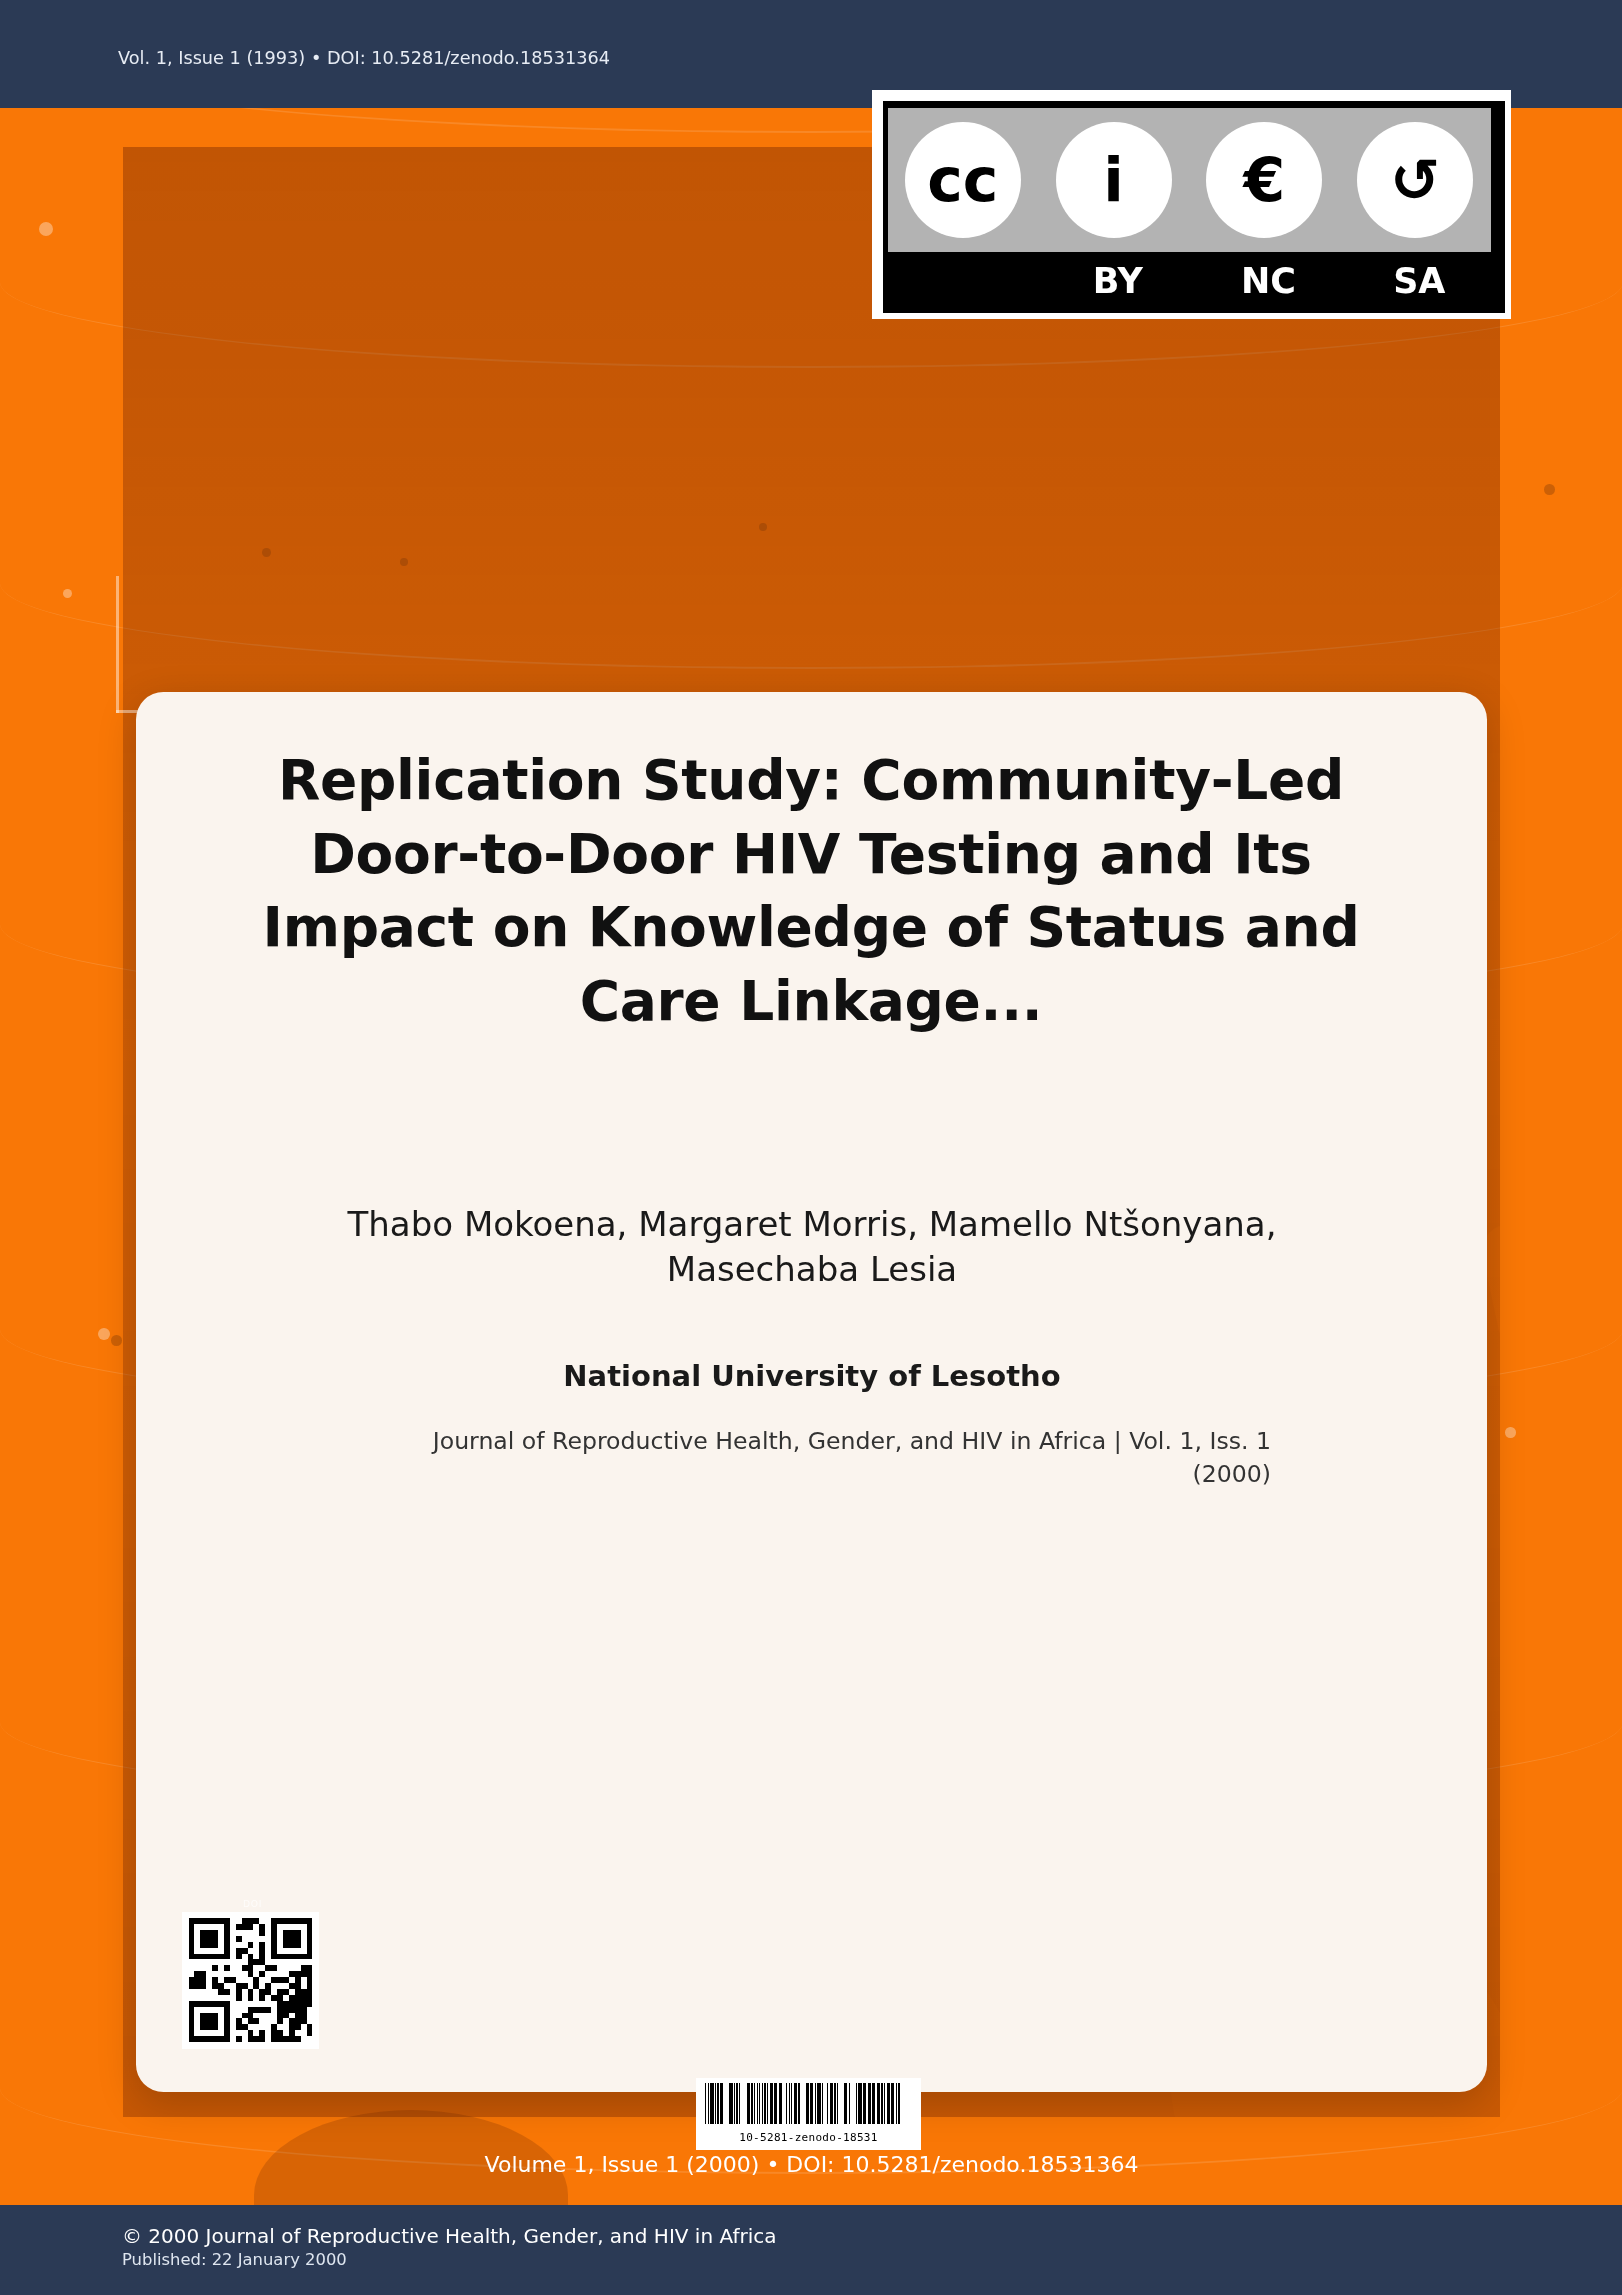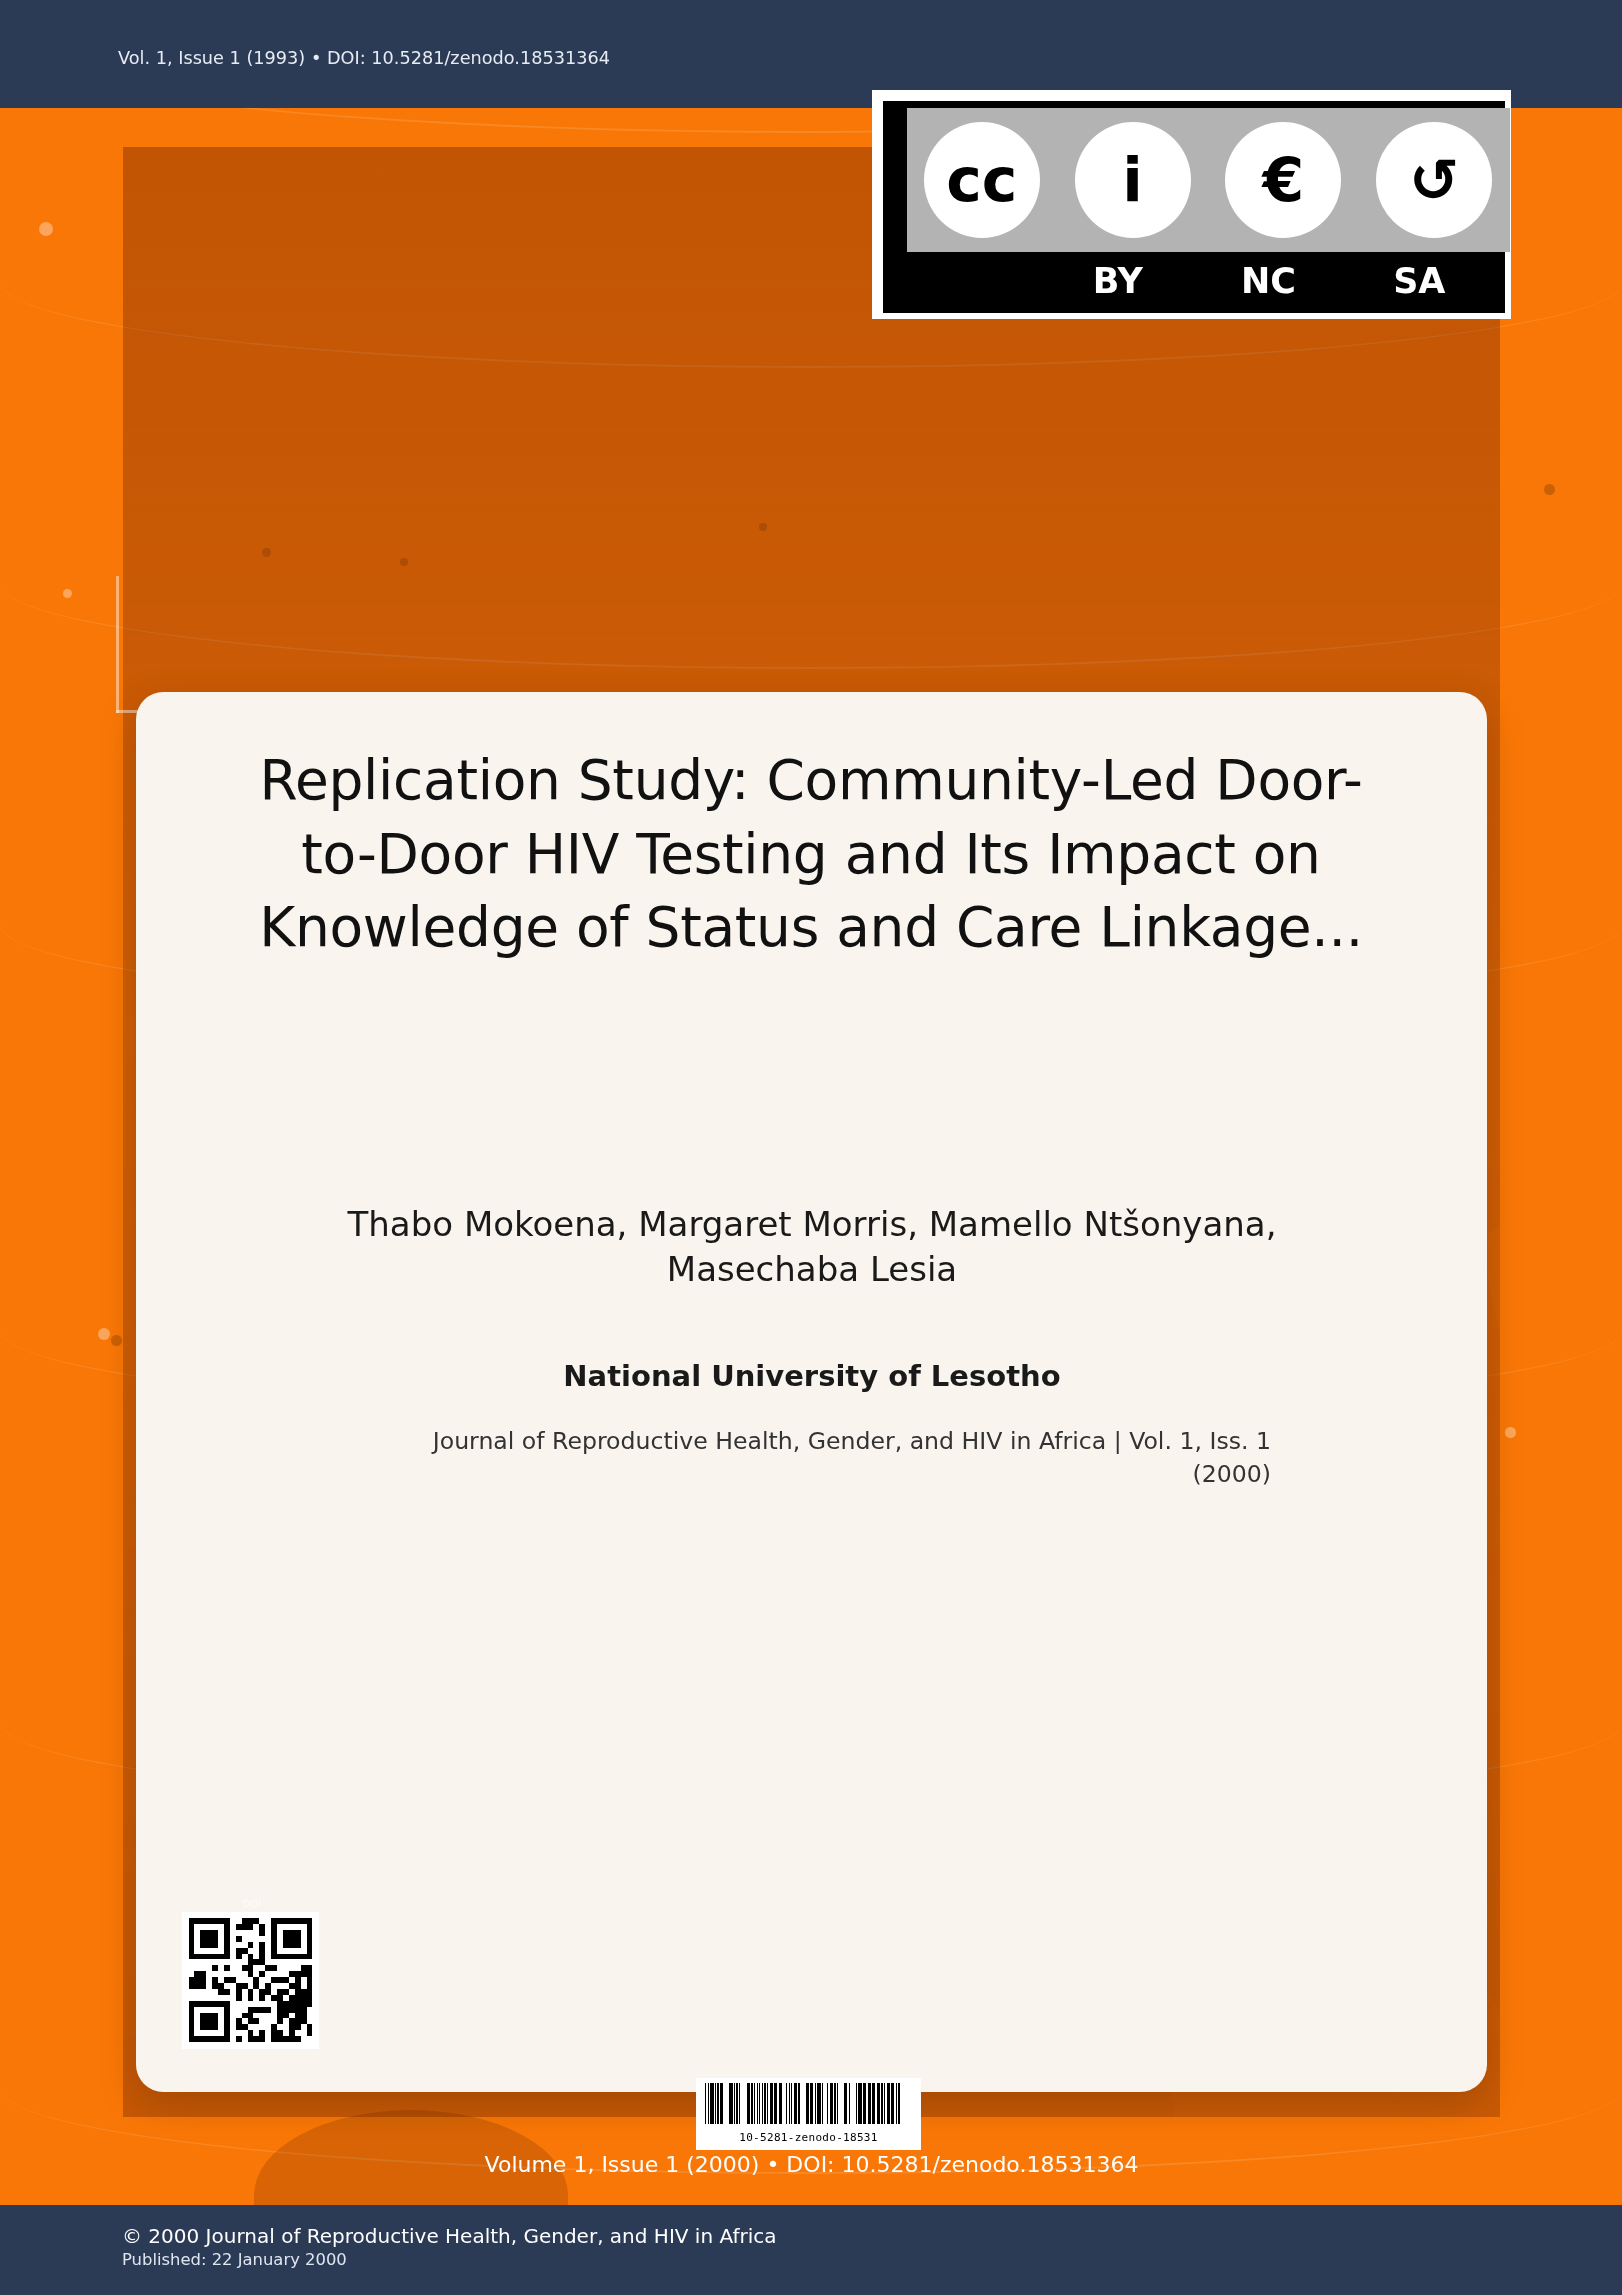--- a/index.html
+++ b/index.html
@@ -146,21 +146,21 @@
     z-index: 7;
   }
   .cc-inner {
     position: absolute;
     left: 6.5px; top: 6.5px;
     width: 622px; height: 212px;
     background: #000000;
   }
   .cc-top {
     position: absolute;
-    left: 24px; top: 7.9px;
+    left: 5px; top: 7.9px;
     width: 603px; height: 144px;
     background: #b3b3b3;
     display: flex;
     align-items: center;
     justify-content: space-around;
   }
   .cc-circle {
     width: 116px; height: 116px;
     border-radius: 50%;
     background: #ffffff;
@@ -201,21 +201,21 @@
     z-index: 6;
   }
   .card-title {
     position: absolute;
     left: 98px;
     top: 52px;
     width: 1154px;
     text-align: center;
     color: #111111;
     font-size: 55px;
-    font-weight: normal;
+    font-weight: bold;
     line-height: 1.34;
     letter-spacing: -0.3px;
   }
   .card-authors {
     position: absolute;
     left: 151px;
     top: 510px;
     width: 1050px;
     text-align: center;
     color: #1a1a1a;

